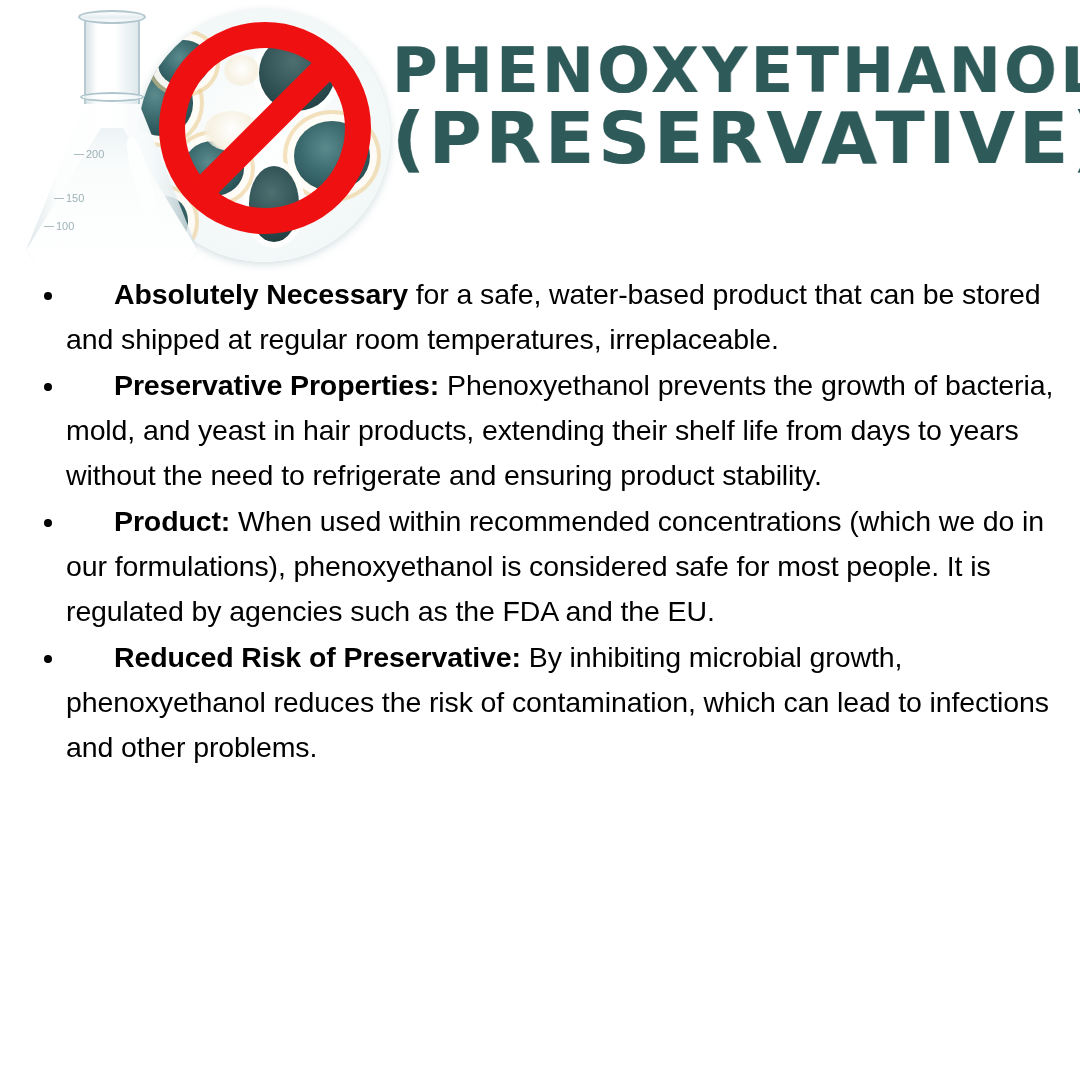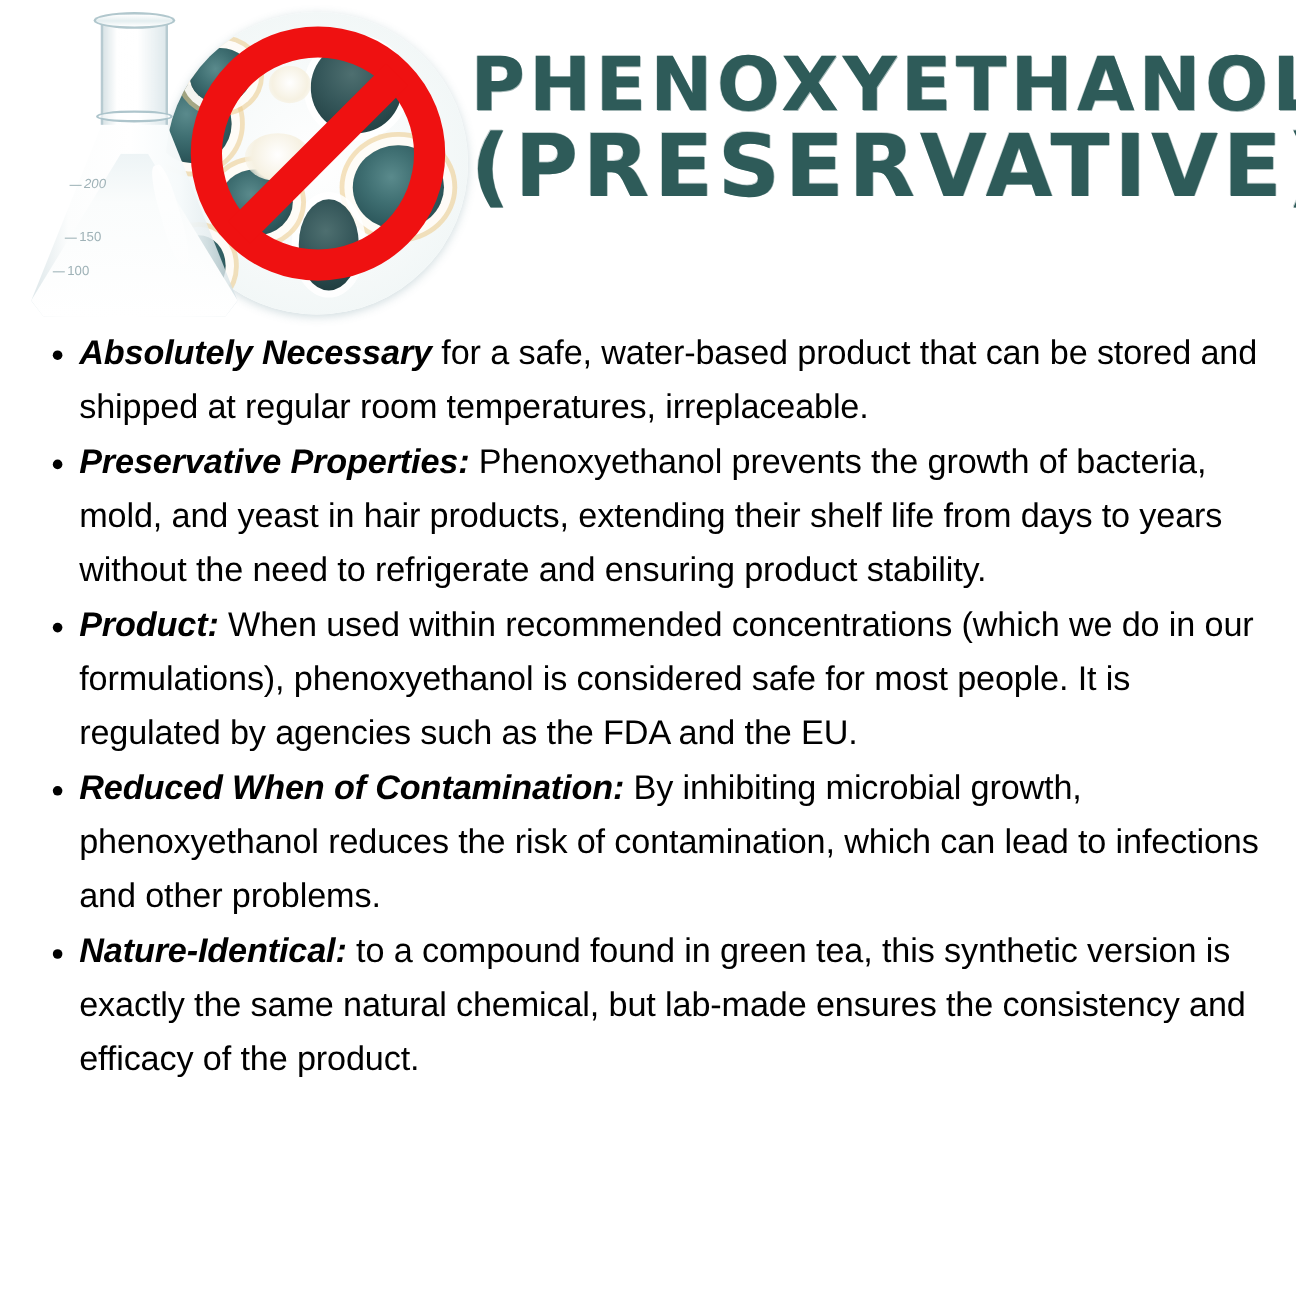--- a/index.html
+++ b/index.html
@@ -249,21 +249,21 @@
     position: absolute;
     left: 18px;
     top: 20px;
     width: 8px;
     height: 8px;
     border-radius: 50%;
     background: #000000;
   }
   .lead {
     font-weight: 700;
-    font-style: italic;
+    margin-left: 48px;
   }
 </style>
 </head>
 <body>
 
 <div class="header">
 
   <div class="artwork">
 
     <div class="petri-wrap">
@@ -287,35 +287,34 @@
       </div>
     </div>
 
     <div class="flask">
       <div class="flask-body"></div>
       <div class="flask-liquid"></div>
       <div class="flask-neck"></div>
       <div class="flask-lip"></div>
       <div class="flask-meniscus"></div>
       <div class="flask-gloss"></div>
-      <span class="grad-mark" style="left:48px; top:140px;font-style:italic;">200</span>
+      <span class="grad-mark" style="left:64px; top:140px;">200</span>
       <span class="grad-mark" style="left:44px; top:184px;">150</span>
       <span class="grad-mark" style="left:34px; top:212px;">100</span>
     </div>
 
   </div>
 
   <div class="title-block">
     <div class="title-line title-line-1">PHENOXYETHANOL</div>
     <div class="title-line title-line-2">(PRESERVATIVE)</div>
   </div>
 
 </div>
 
 <div class="content">
   <ul class="bullets">
     <li><span class="lead">Absolutely Necessary</span><span> for a safe, water-based product that can be stored and shipped at regular room temperatures, irreplaceable.</span></li>
     <li><span class="lead">Preservative Properties:</span><span> Phenoxyethanol prevents the growth of bacteria, mold, and yeast in hair products, extending their shelf life from days to years without the need to refrigerate and ensuring product stability.</span></li>
     <li><span class="lead">Product:</span><span> When used within recommended concentrations (which we do in our formulations), phenoxyethanol is considered safe for most people. It is regulated by agencies such as the FDA and the EU.</span></li>
-    <li><span class="lead">Reduced When of Contamination:</span><span> By inhibiting microbial growth, phenoxyethanol reduces the risk of contamination, which can lead to infections and other problems.</span></li>
-    <li><span class="lead">Nature-Identical:</span><span> to a compound found in green tea, this synthetic version is exactly the same natural chemical, but lab-made ensures the consistency and efficacy of the product.</span></li>
+    <li><span class="lead">Reduced Risk of Preservative:</span><span> By inhibiting microbial growth, phenoxyethanol reduces the risk of contamination, which can lead to infections and other problems.</span></li>
   </ul>
 </div>
 
 </body></html>

